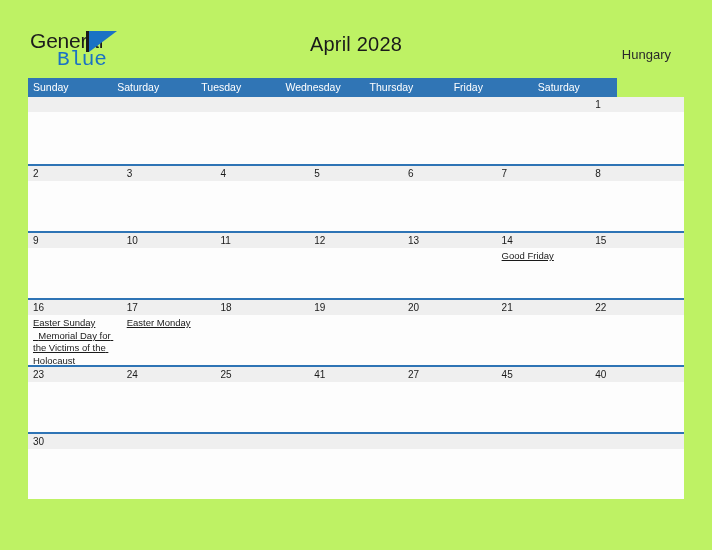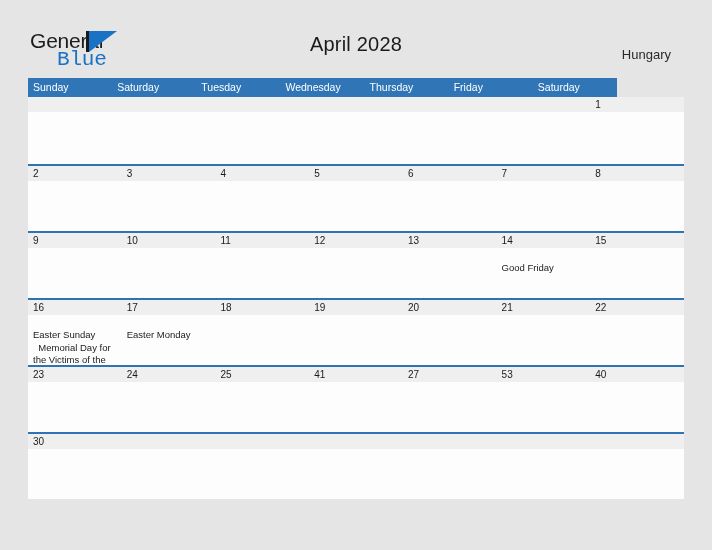--- a/index.html
+++ b/index.html
@@ -12,21 +12,21 @@
     background: #ffffff;
     font-family: "Liberation Sans", sans-serif;
     color: #1a1a1a;
     overflow: hidden;
   }
 
   .page {
     position: relative;
     width: 712px;
     height: 550px;
-    background: #e5e5e5;
+    background: #bef264;
   }
 
   
   .topbar {
     position: absolute;
     left: 0;
     top: 0;
     width: 712px;
     height: 78px;
   }
@@ -159,22 +159,23 @@
     z-index: 2;
     font-size: 10px;
     line-height: 15px;
     color: #1a1a1a;
     height: 15px;
   }
 
   .day-events {
     position: relative;
     z-index: 2;
-    padding-top: 14px;
+    padding-top: 2px;
     padding-right: 3px;
+    text-decoration: underline;
   }
   .event-text {
     font-size: 9.5px;
     line-height: 12.6px;
     color: #1a1a1a;
     white-space: pre-wrap;
     word-wrap: break-word;
   }
 </style>
 </head>
@@ -366,21 +367,21 @@
             </div>
             <div class="day-cell">
               <div class="day-number">41</div>
               <div class="day-events"></div>
             </div>
             <div class="day-cell">
               <div class="day-number">27</div>
               <div class="day-events"></div>
             </div>
             <div class="day-cell">
-              <div class="day-number">53</div>
+              <div class="day-number">45</div>
               <div class="day-events"></div>
             </div>
             <div class="day-cell">
               <div class="day-number">40</div>
               <div class="day-events"></div>
             </div>
           </div>
         </div>
         <div class="week-row">
           <div class="week-band"></div>

